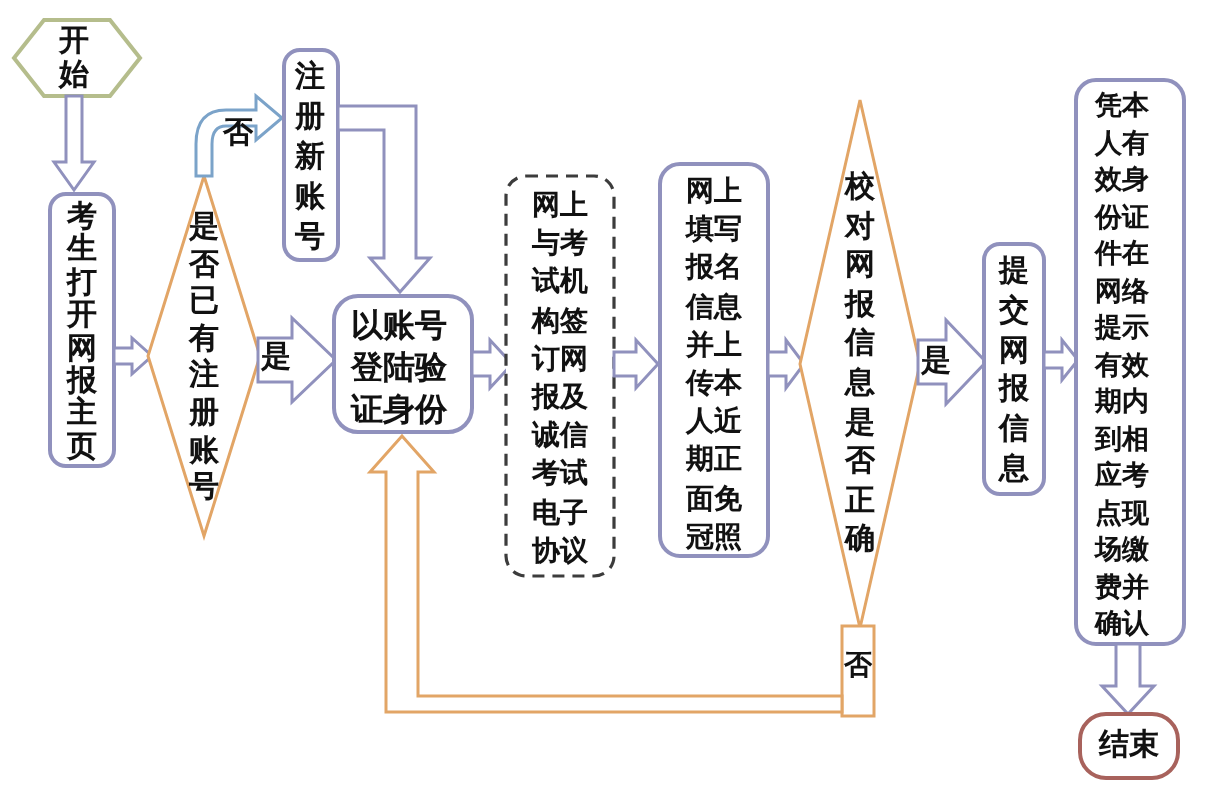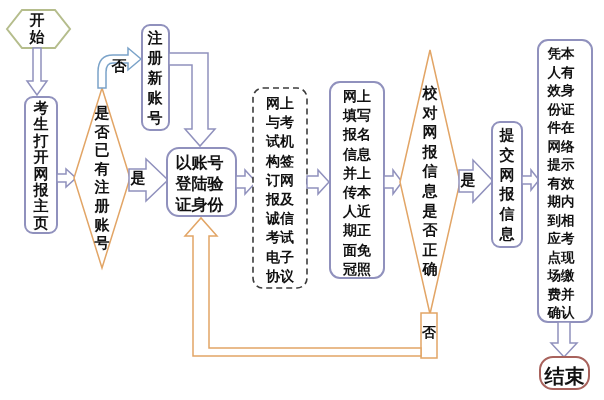--- a/index.html
+++ b/index.html
@@ -11,21 +11,21 @@
   .l-start{left:7px;top:12px;width:60px;font-size:15px;line-height:17px;}
   .l-open{left:25px;top:100px;width:32px;font-size:15px;line-height:16.4px;}
   .l-hasacct{left:73px;top:104px;width:58px;font-size:15px;line-height:18.6px;}
   .l-register{left:141px;top:28px;width:28px;font-size:15px;line-height:20px;}
   .l-login{left:167px;top:152px;width:65px;font-size:16px;line-height:21px;}
   .l-agree{left:253px;top:94px;width:54px;font-size:14px;line-height:19.2px;}
   .l-fill{left:330px;top:87px;width:54px;font-size:14px;line-height:19.2px;}
   .l-verify{left:400px;top:84px;width:60px;font-size:15px;line-height:19.6px;}
   .l-submit{left:492px;top:126px;width:30px;font-size:15px;line-height:19.8px;}
   .l-onsite{left:534px;top:44px;width:54px;font-size:13.5px;line-height:18.5px;}
-  .l-end{left:540px;top:363px;width:49px;font-size:20px;}
+  .l-end{left:540px;top:363px;width:49px;font-size:15px;}
   .l-yes1{left:128px;top:169px;width:20px;font-size:15px;}
   .l-no1{left:109px;top:57px;width:20px;font-size:15px;}
   .l-yes2{left:459px;top:171px;width:18px;font-size:15px;}
   .l-no2{left:421px;top:324px;width:16px;font-size:14px;}
 </style>
 </head>
 <body>
 
 <div id="canvas">
 

